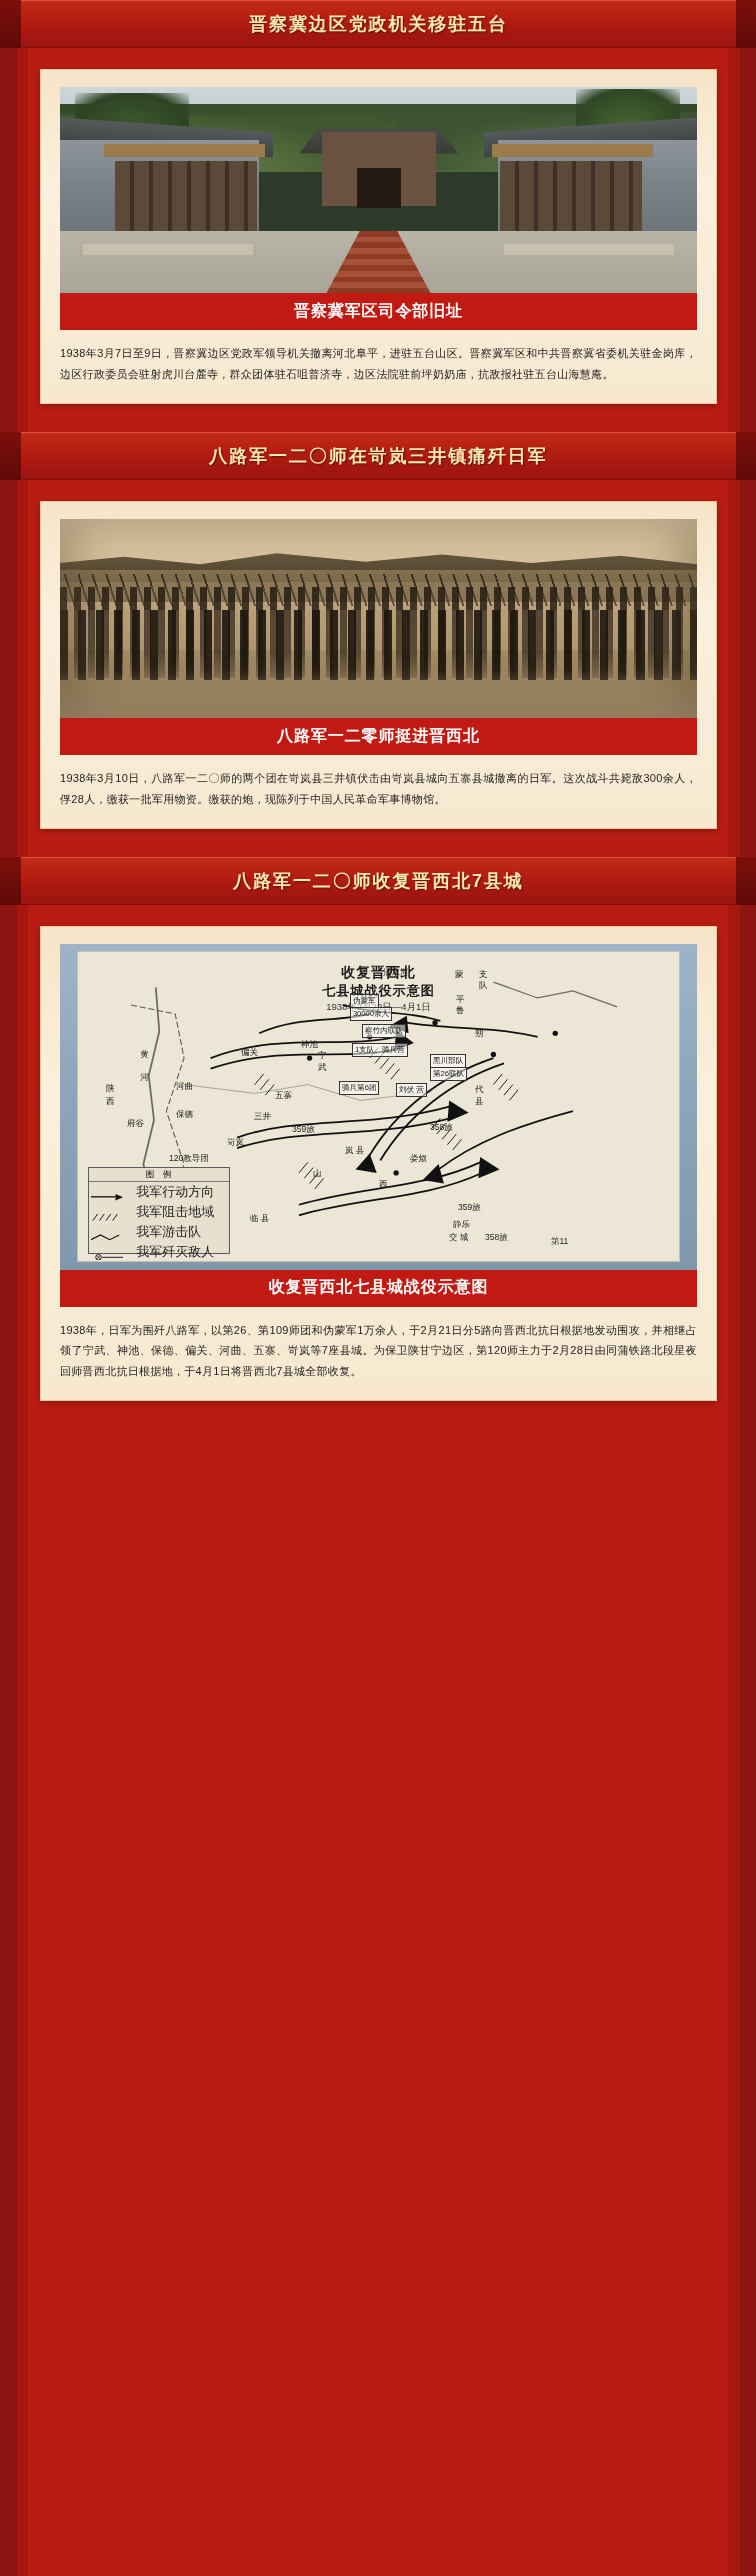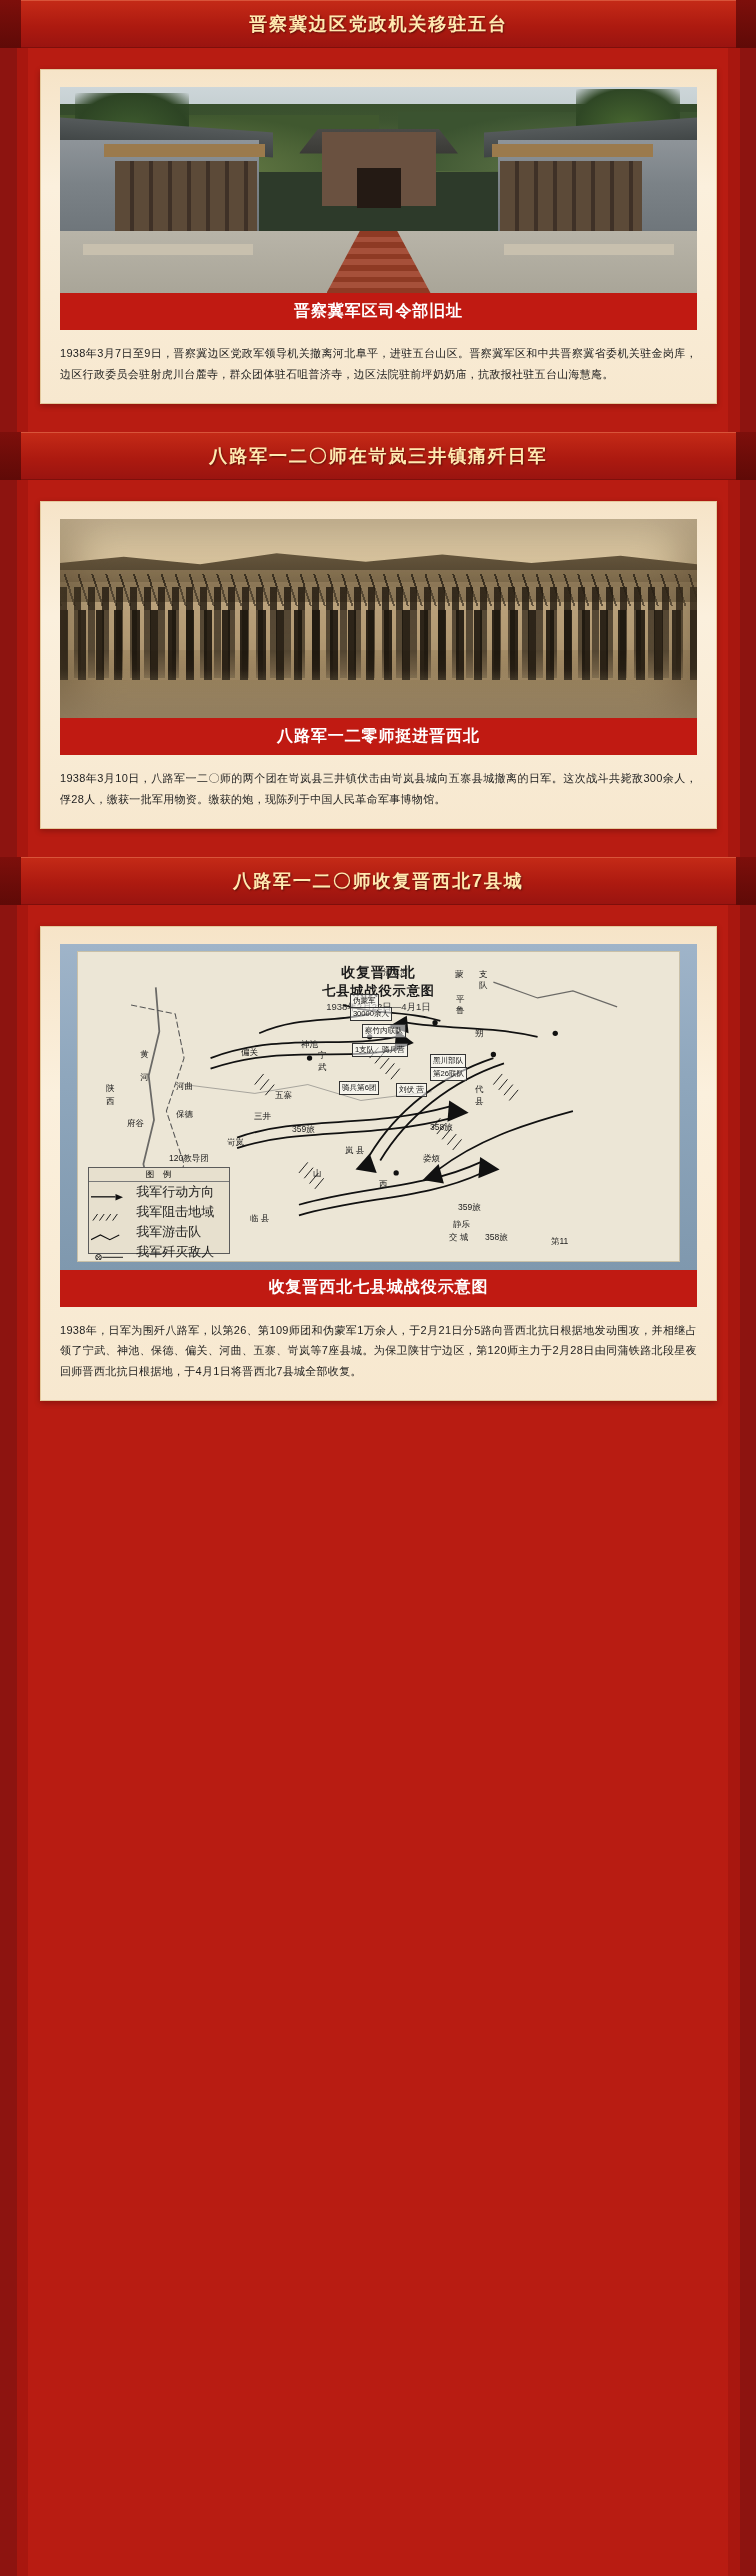--- a/index.html
+++ b/index.html
@@ -354,21 +354,21 @@
           <div class="map-label" style="left:397px; top:144px;">县</div>
           <div class="map-label" style="left:163px; top:95px;">偏关</div>
           <div class="map-label" style="left:98px; top:129px;">河曲</div>
           <div class="map-label" style="left:98px; top:157px;">保德</div>
           <div class="map-label" style="left:28px; top:131px;">陕</div>
           <div class="map-label" style="left:28px; top:144px;">西</div>
           <div class="map-label" style="left:49px; top:166px;">府谷</div>
           <div class="map-label" style="left:214px; top:172px;">359旅</div>
           <div class="map-label" style="left:352px; top:170px;">358旅</div>
           <div class="map-label" style="left:267px; top:193px;">岚 县</div>
-          <div class="map-label" style="left:333px; top:201px;padding-left:12px;">娄烦</div>
+          <div class="map-label" style="left:320px; top:201px;padding-left:12px;">娄烦</div>
           <div class="map-label" style="left:91px; top:201px;">120教导团</div>
           <div class="map-label" style="left:235px; top:216px;">山</div>
           <div class="map-label" style="left:301px; top:227px;">西</div>
           <div class="map-label" style="left:115px; top:242px;">兴县</div>
           <div class="map-label v" style="left:61px; top:91px;">黄</div>
           <div class="map-label v" style="left:61px; top:114px;">河</div>
           <div class="map-label" style="left:172px; top:261px;text-align:right;">临 县</div>
           <div class="map-label" style="left:380px; top:250px;">359旅</div>
           <div class="map-label" style="left:375px; top:267px;">静乐</div>
           <div class="map-label" style="left:407px; top:280px;">358旅</div>

